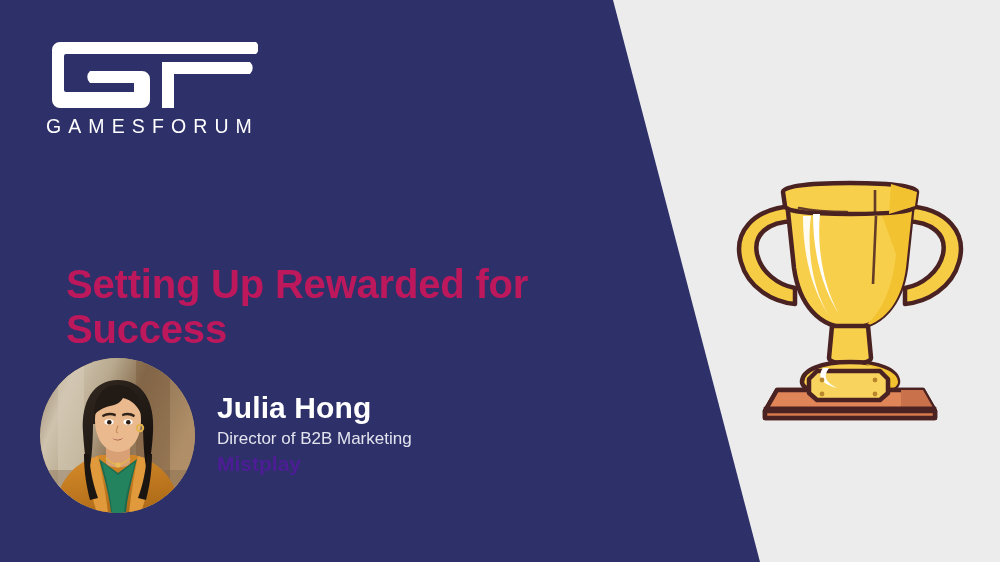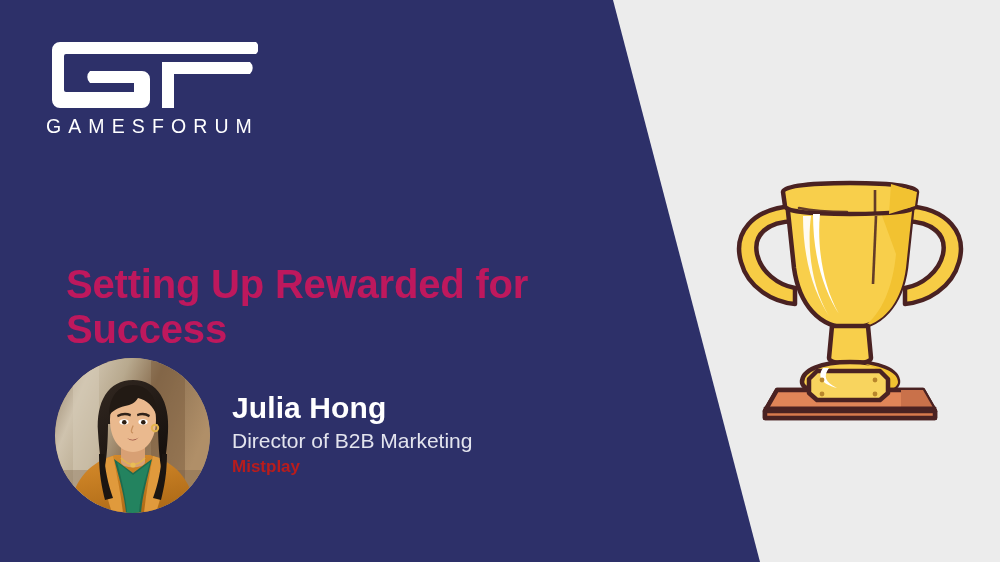--- a/index.html
+++ b/index.html
@@ -65,21 +65,21 @@
     font-size: 40px;
     font-weight: bold;
     letter-spacing: -0.2px;
     line-height: 1.12;
     margin: 0;
   }
 
   
   .speaker {
     position: absolute;
-    left: 55px;
+    left: 40px;
     top: 358px;
     display: flex;
     align-items: center;
   }
   .avatar {
     position: relative;
     width: 155px;
     height: 155px;
     border-radius: 50%;
     overflow: hidden;
@@ -95,29 +95,29 @@
   .speaker-name {
     color: #ffffff;
     font-size: 30px;
     font-weight: bold;
     line-height: 1.18;
     letter-spacing: 0.1px;
     white-space: nowrap;
   }
   .speaker-role {
     color: #e3e4ee;
-    font-size: 21px;
+    font-size: 17px;
     font-weight: 400;
     line-height: 1.3;
     margin-top: 2px;
     white-space: nowrap;
   }
   .speaker-company {
-    color: #b91c1c;
-    font-size: 17px;
+    color: #4c1d95;
+    font-size: 21px;
     font-weight: bold;
     line-height: 1.25;
     margin-top: 1px;
     white-space: nowrap;
   }
 
   
   .trophy {
     position: absolute;
     left: 725px;

